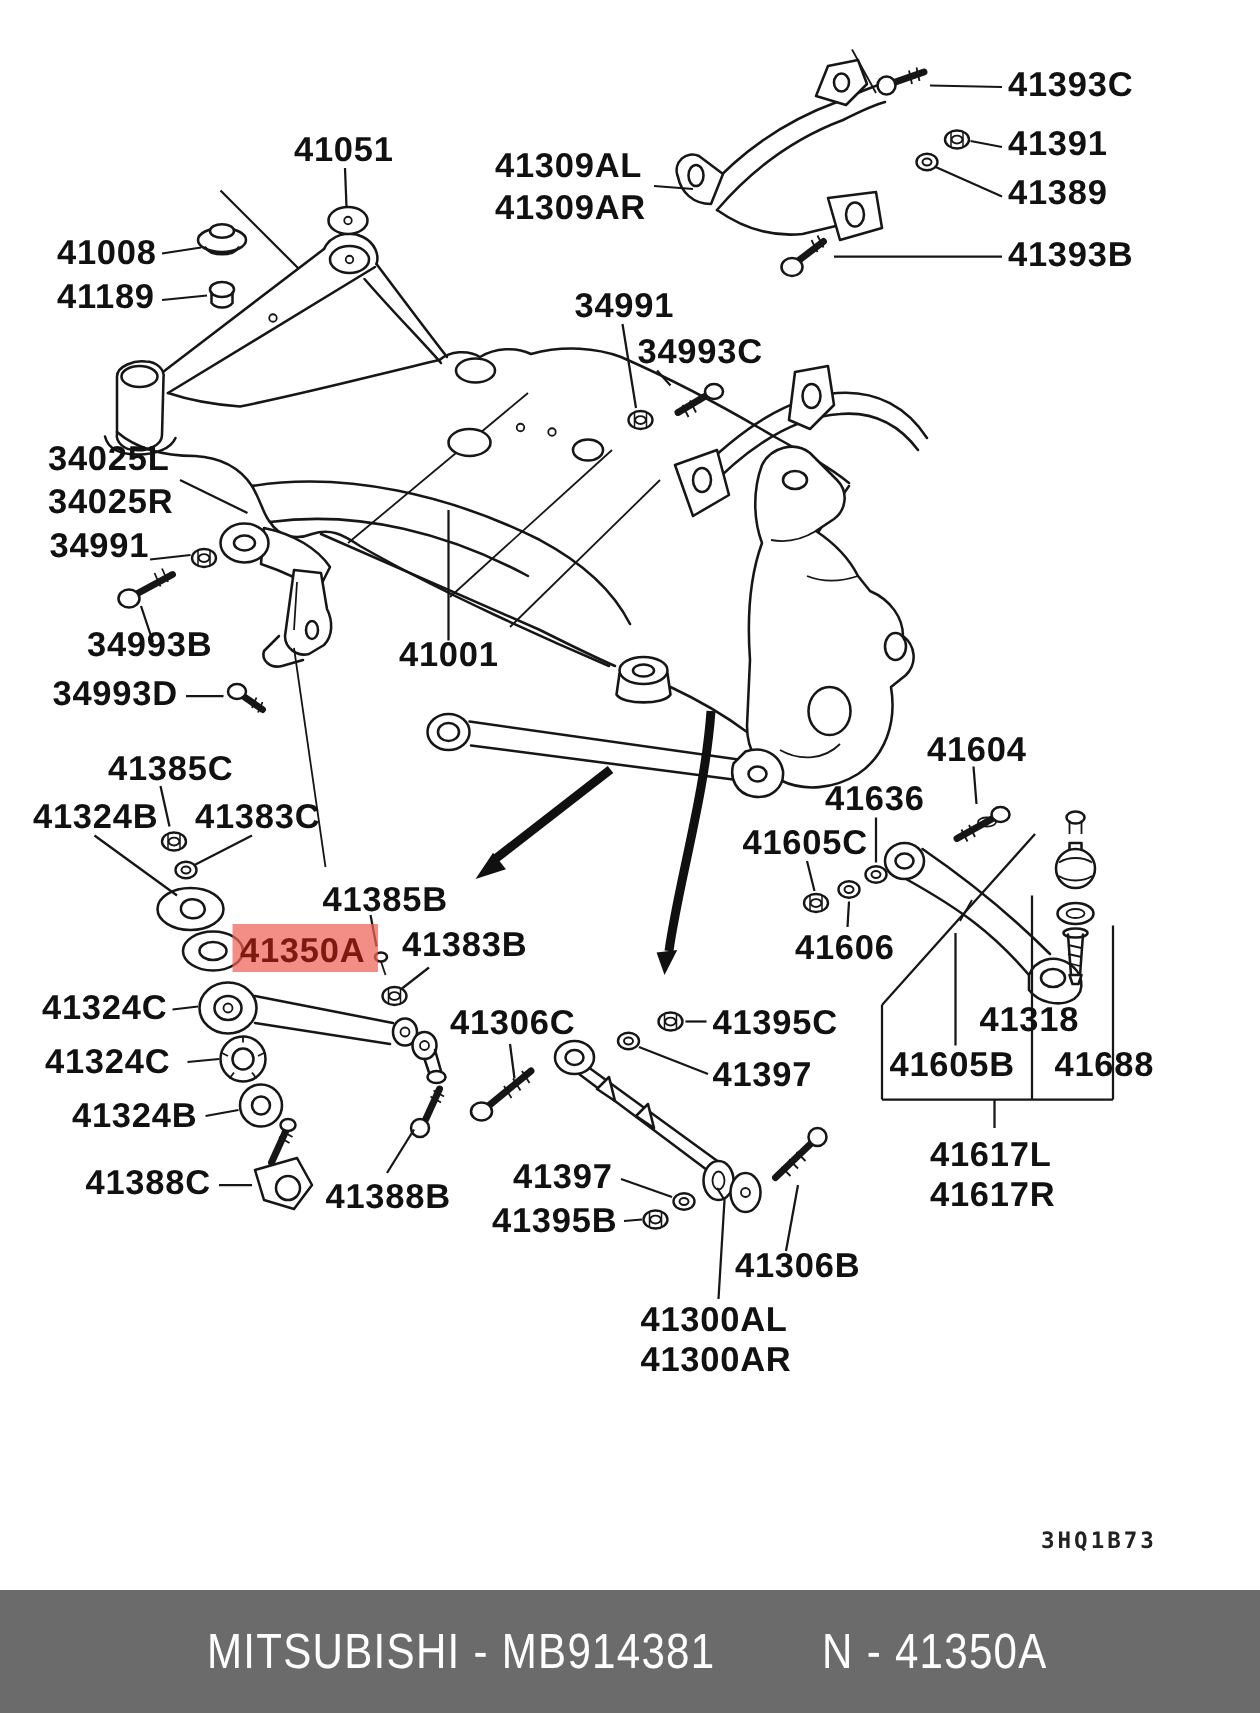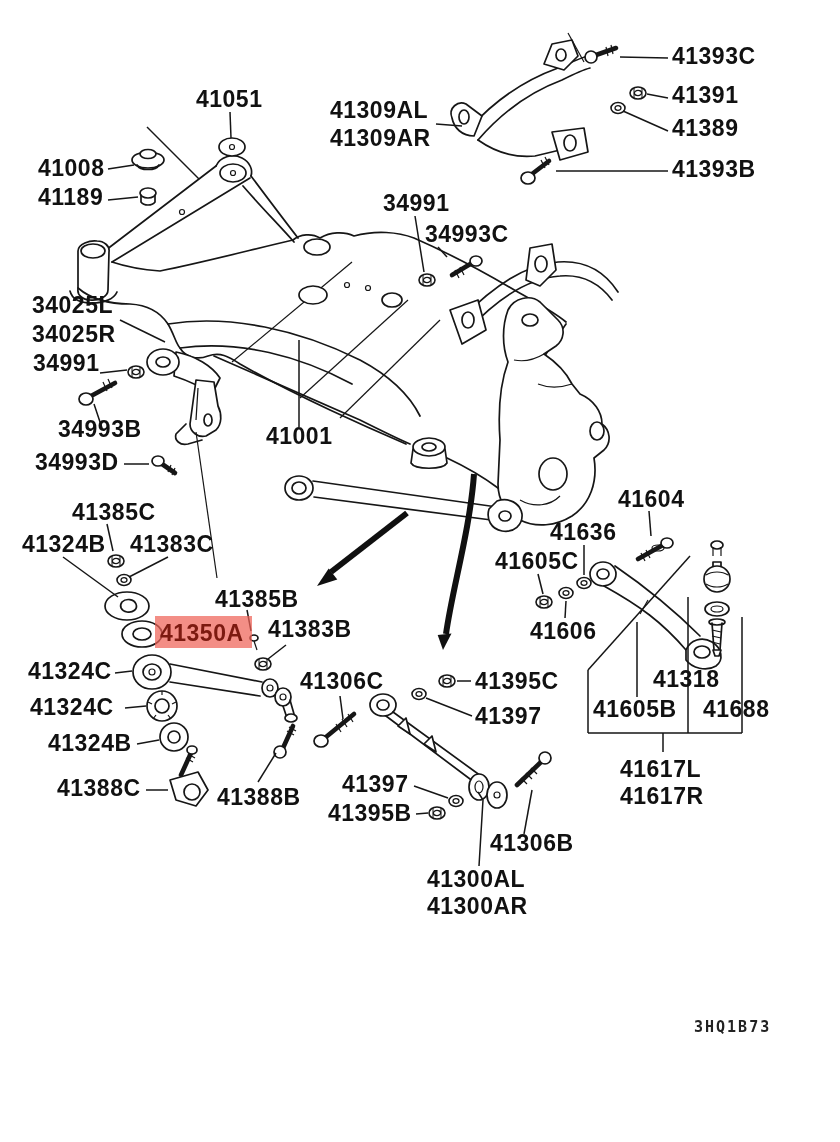--- a/index.html
+++ b/index.html
@@ -366,13 +366,17 @@
     <text class="lbl" x="653" y="687">41318</text>
     <text class="lbl" x="593" y="717">41605B</text>
     <text class="lbl" x="703" y="717">41688</text>
     <text class="lbl" x="620" y="777">41617L</text>
     <text class="lbl" x="620" y="804">41617R</text>
   </g>
 
   <text class="code" x="694" y="1032">3HQ1B73</text>
 </svg>
 
+<div class="banner" style="background:#6b6b6b;">
+  <span style="left:138px">MITSUBISHI - MB914381</span>
+  <span style="left:548px">N - 41350A</span>
 </div>
+</div>
 
 </body></html>

